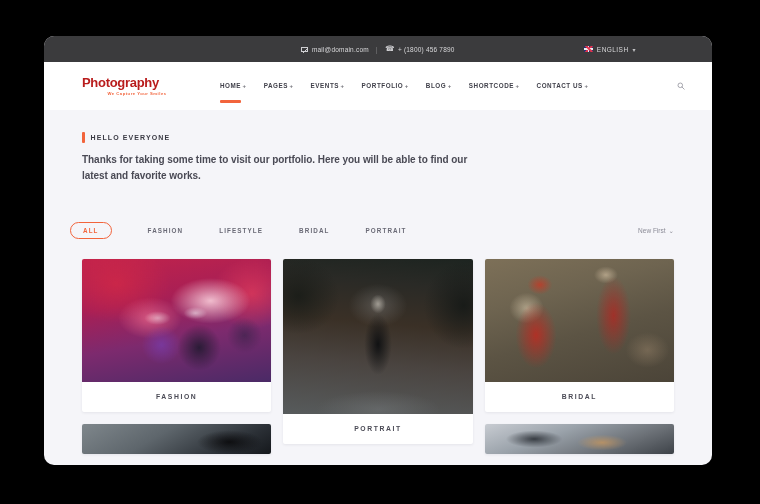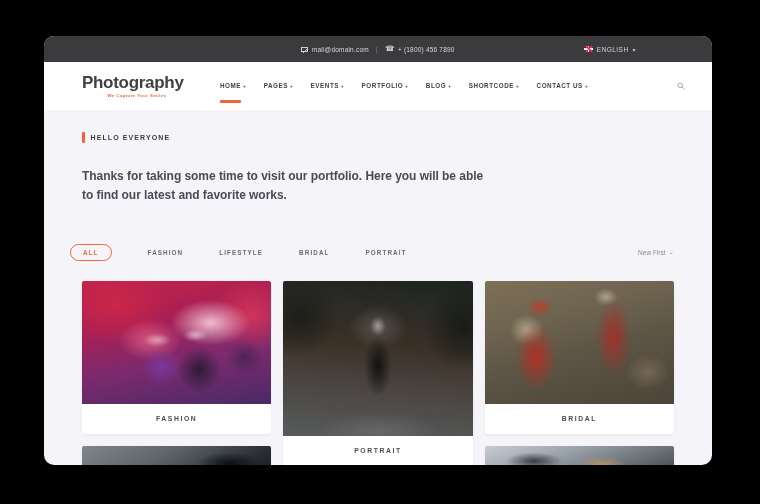--- a/index.html
+++ b/index.html
@@ -54,21 +54,21 @@
   }
   .caret { font-size:6px; opacity:.85; }
 
   
   .header {
     height:48px; background:#ffffff; display:flex; align-items:center;
     padding:0 24px 0 38px; position:relative;
   }
   .logo { width:110px; }
   .logo-main {
-    font-size:17px; font-weight:700; color:#404040; letter-spacing:-.3px;
+    font-size:13px; font-weight:700; color:#b91c1c; letter-spacing:-.3px;
     line-height:1;
   }
   .logo-sub {
     font-size:4.2px; color:#f2643c; letter-spacing:.5px; margin-top:2.5px;
     text-align:center; font-weight:700; white-space:nowrap;
   }
   .nav { display:flex; align-items:center; gap:17px; margin-left:28px; }
   .nav-item {
     font-size:6.3px; font-weight:600; letter-spacing:.55px; color:#40404a;
     white-space:nowrap; position:relative; padding-bottom:2px; cursor:pointer;
@@ -85,21 +85,21 @@
   .search-btn svg { width:8px; height:8px; }
 
   
   .content { padding:22px 38px 0 38px; }
   .eyebrow { display:flex; align-items:center; gap:6px; }
   .eyebrow .tick { width:2.5px; height:11px; background:#f2643c; border-radius:1px; }
   .eyebrow .txt {
     font-size:7px; font-weight:700; letter-spacing:1.1px; color:#3a3a44;
   }
   .lede {
-    margin-top:24px; font-size:12px; line-height:1.62; color:#4a4a55;
+    margin-top:9px; font-size:10px; line-height:1.62; color:#4a4a55;
     font-weight:600; max-width:410px; letter-spacing:-.05px;
   }
 
   
   .filterbar {
     margin-top:38px; display:flex; align-items:center; gap:36px; position:relative;
   }
   .pill {
     font-size:6.3px; font-weight:700; letter-spacing:1.1px; color:#6a6a76;
     cursor:pointer; white-space:nowrap;

